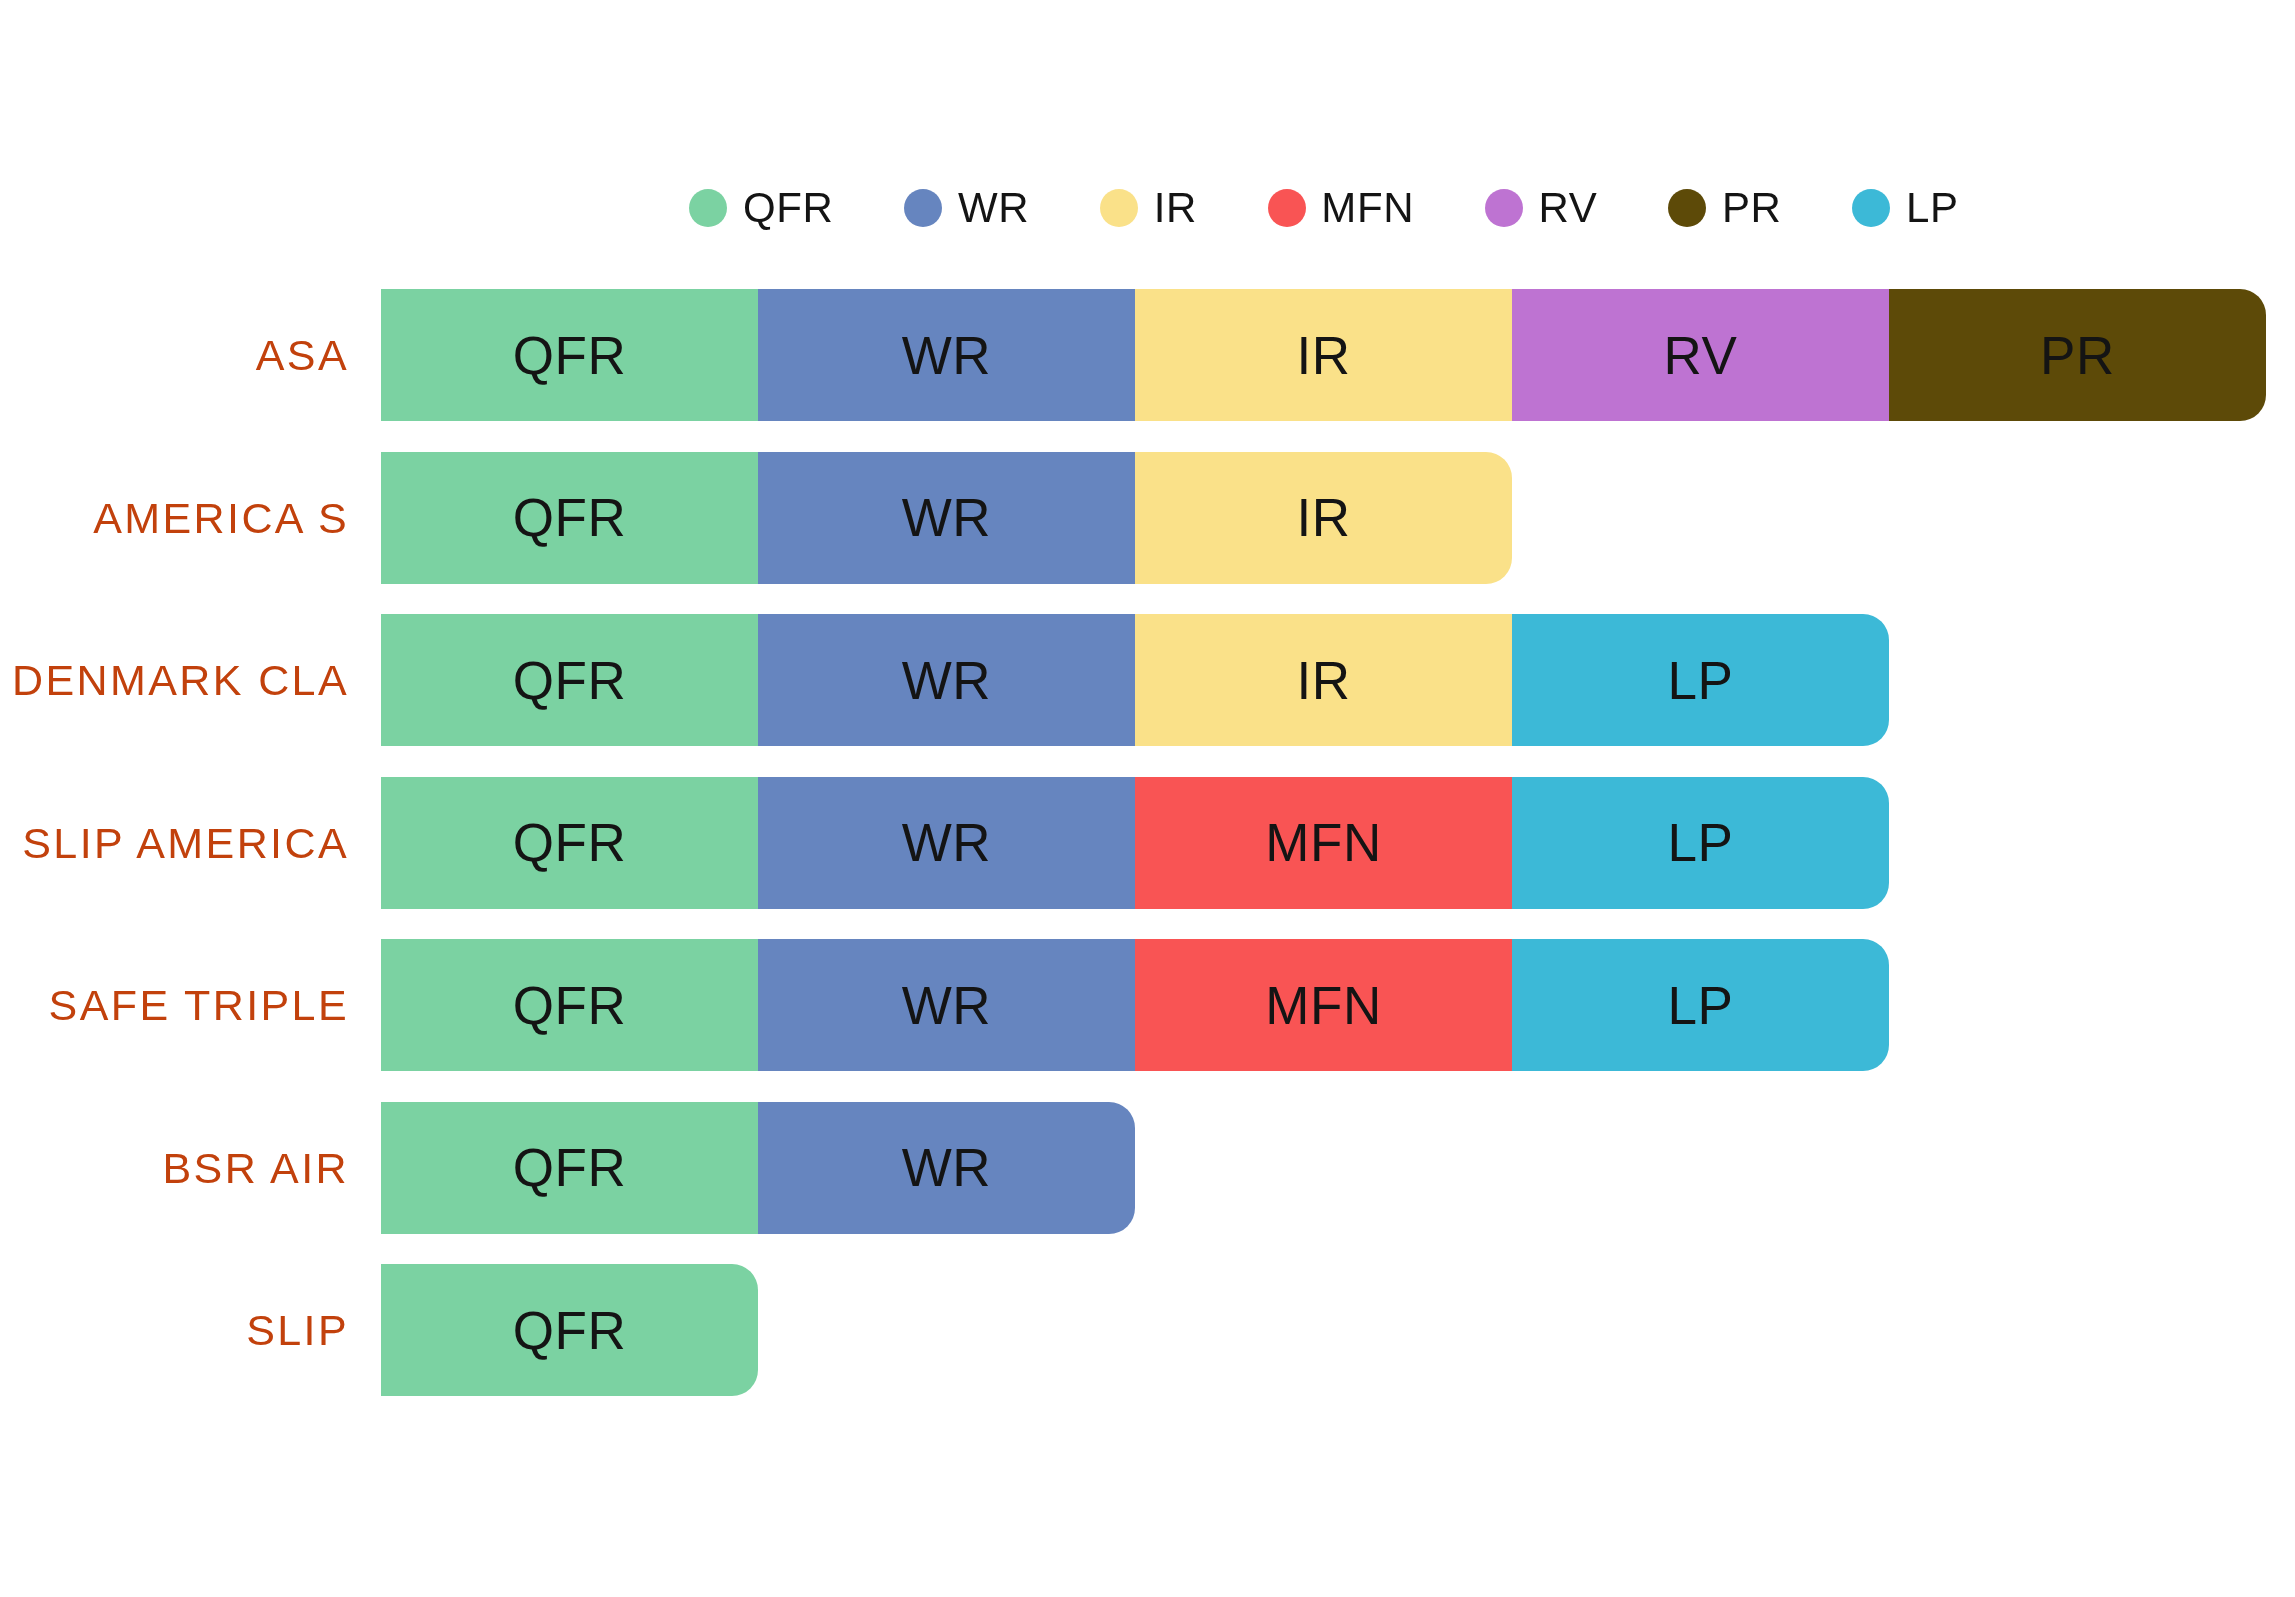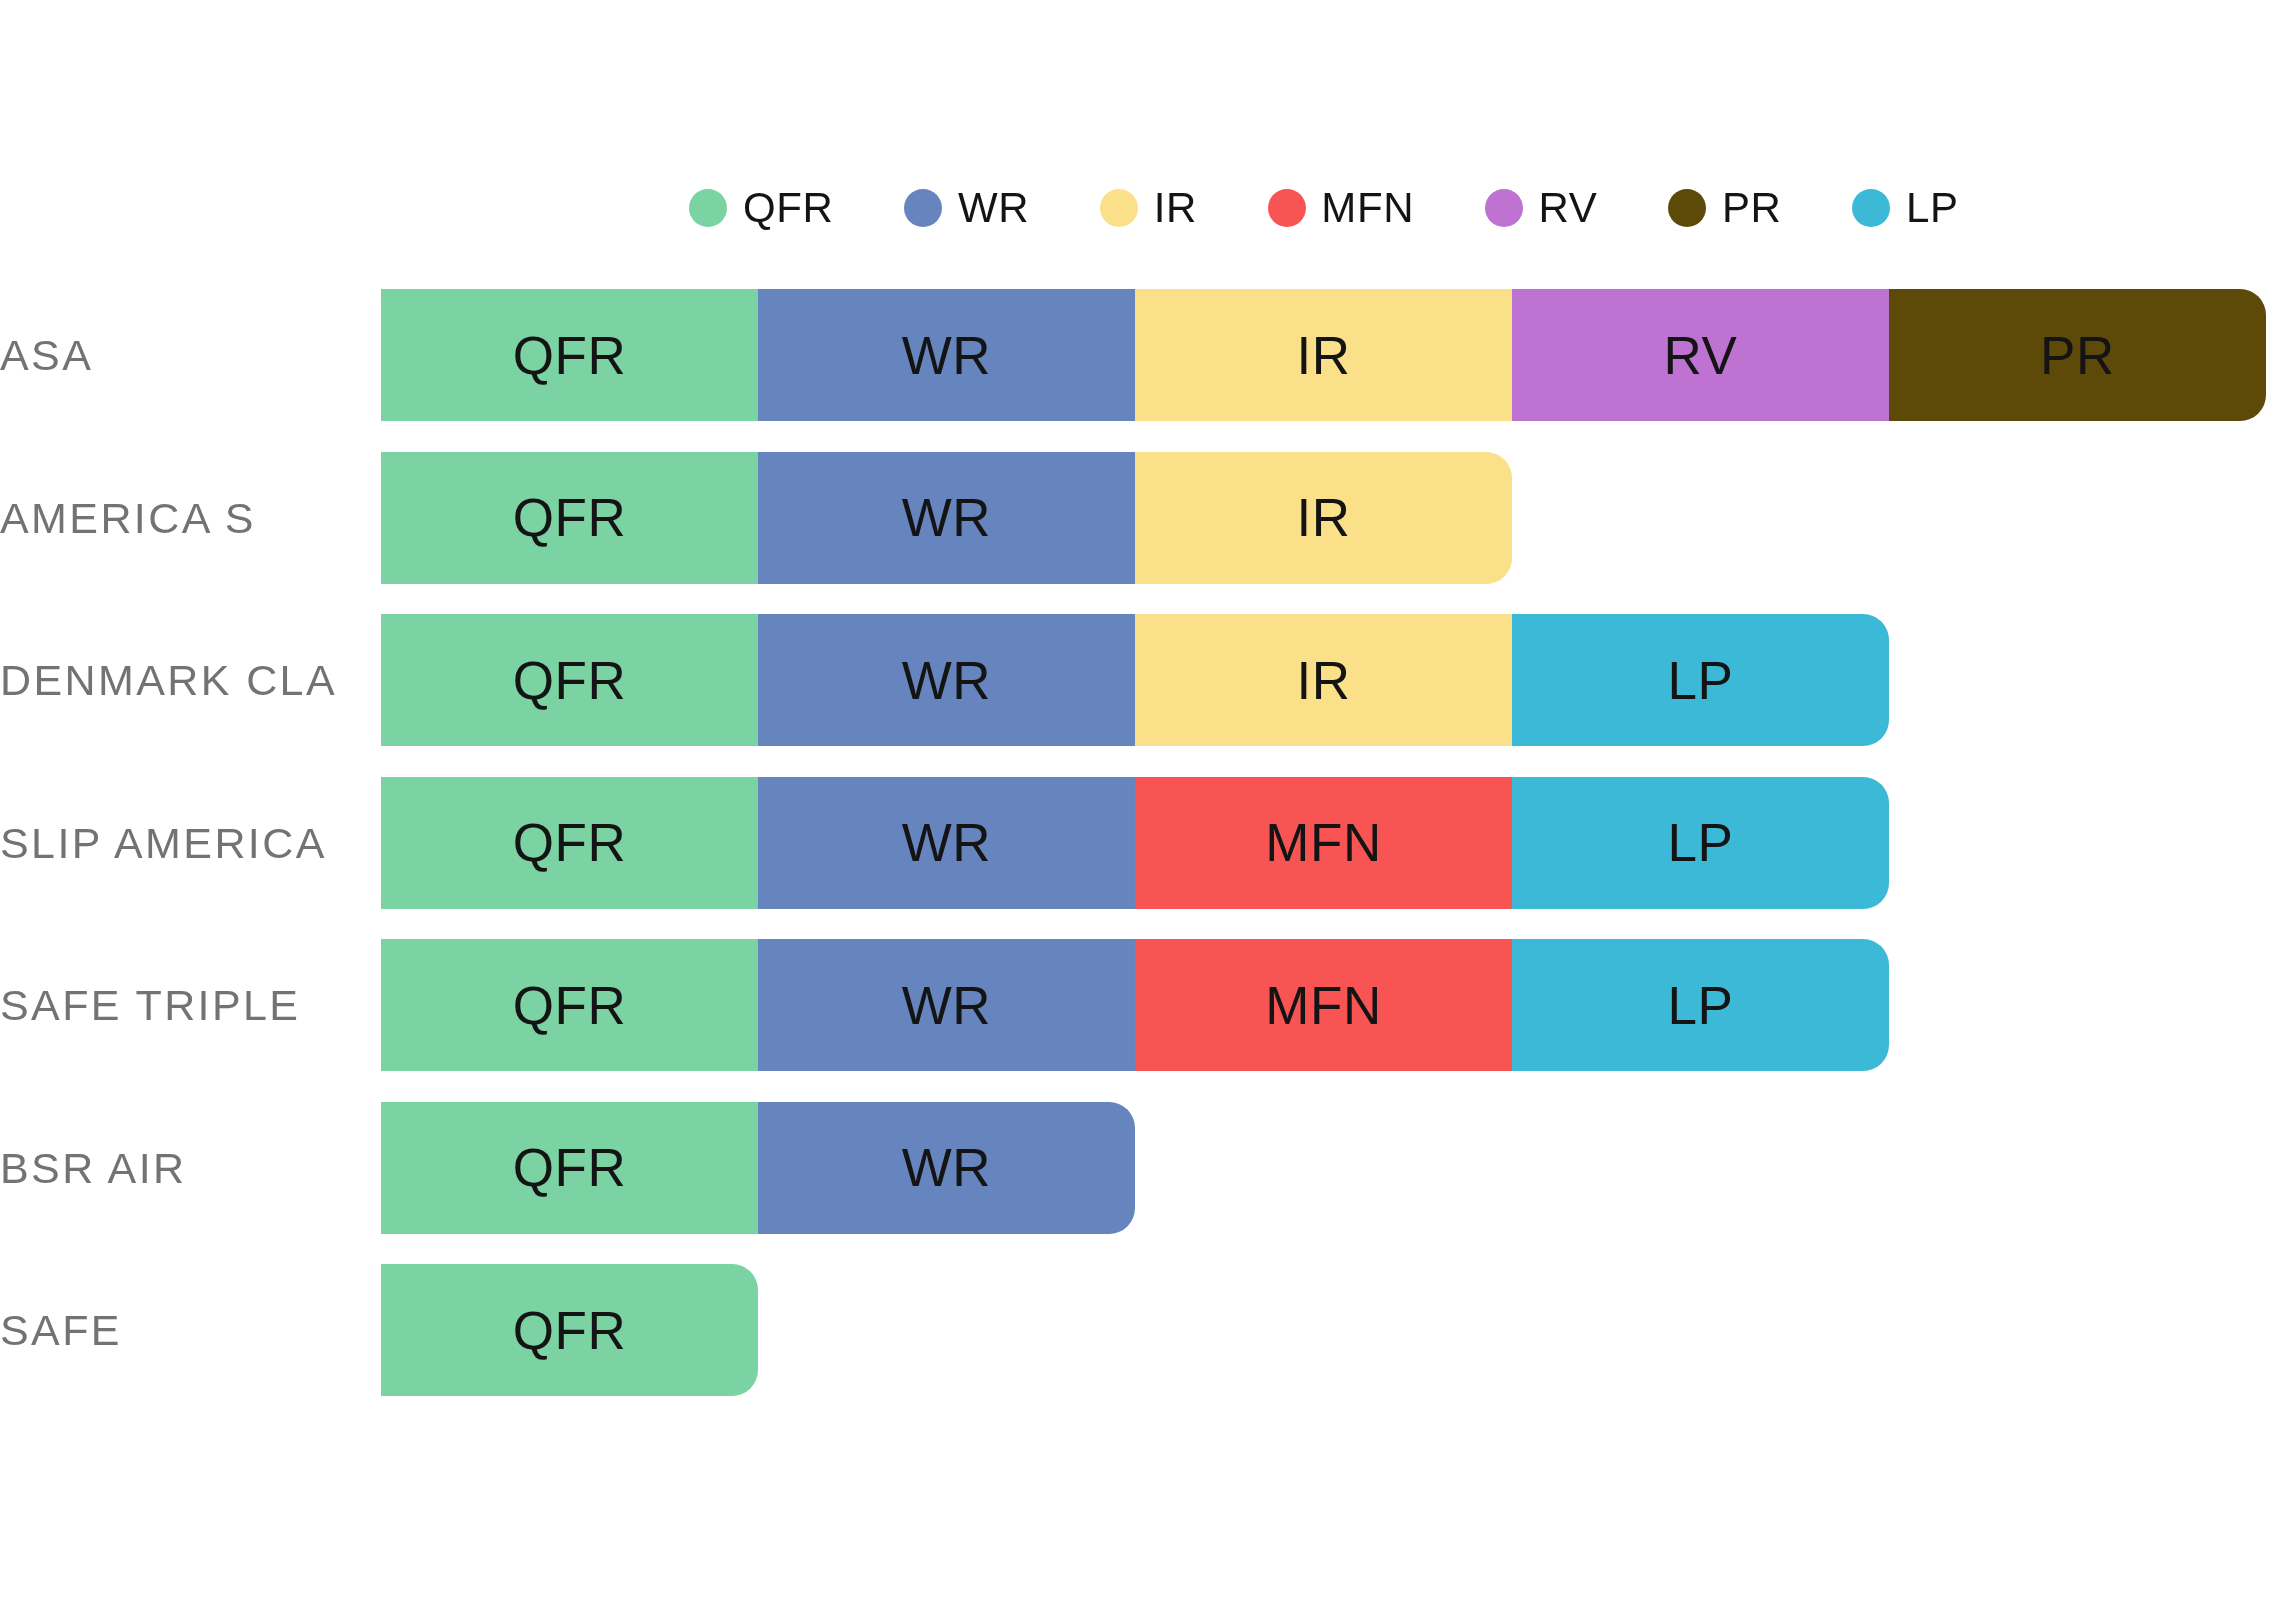--- a/index.html
+++ b/index.html
@@ -53,24 +53,25 @@
   }
   .chart-row {
     display: flex;
     align-items: stretch;
     height: 132px;
     margin-bottom: 30.5px;
   }
   .y-axis-label {
     width: 349px;
     margin-right: 32px;
+    text-align: right;
     line-height: 132px;
     font-size: 43px;
     letter-spacing: 2.4px;
-    color: #737373;
+    color: #c2410c;
     white-space: nowrap;
     flex: 0 0 auto;
   }
   .bar {
     display: flex;
     align-items: stretch;
   }
   .bar-segment {
     width: 377px;
     display: flex;
@@ -166,20 +167,20 @@
         </div>
       </div>
       <div class="chart-row">
         <div class="y-axis-label">BSR AIR</div>
         <div class="bar">
           <div class="bar-segment" style="background: rgb(123, 210, 162);">QFR</div>
           <div class="bar-segment" style="background: rgb(102, 133, 191);">WR</div>
         </div>
       </div>
       <div class="chart-row">
-        <div class="y-axis-label">SAFE</div>
+        <div class="y-axis-label">SLIP</div>
         <div class="bar">
           <div class="bar-segment" style="background: rgb(123, 210, 162);">QFR</div>
         </div>
       </div>
     </div>
 </div>
 
 
 </body></html>

